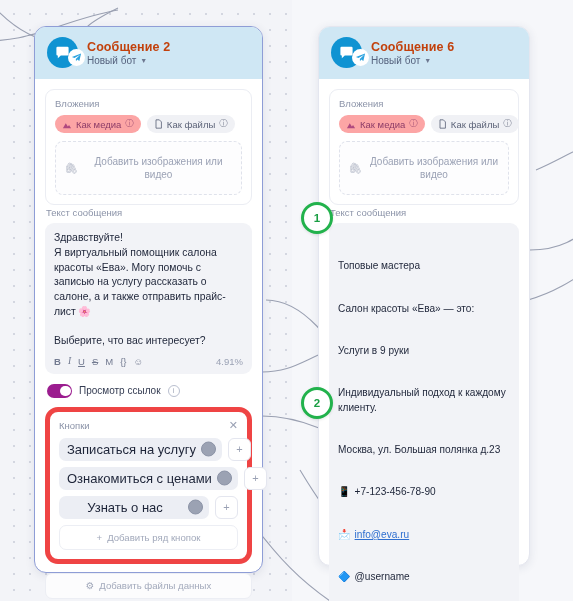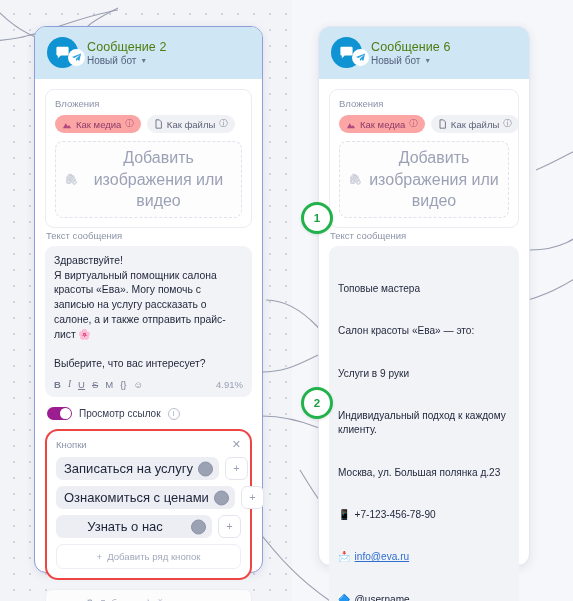--- a/index.html
+++ b/index.html
@@ -48,21 +48,21 @@
   .avatar{
     width:31px;height:31px;border-radius:50%;
     background:#0f93d2;display:flex;align-items:center;justify-content:center;
   }
   .avatar svg{display:block;}
   .tg-badge{
     position:absolute;right:-7px;bottom:2px;width:17px;height:17px;border-radius:50%;
     background:#ffffff;display:flex;align-items:center;justify-content:center;
   }
   .head-texts{display:flex;flex-direction:column;gap:1px;min-width:0;}
-  .head-title{font-size:12.5px;font-weight:normal;color:#4d7c0f;letter-spacing:.1px;}
+  .head-title{font-size:12.5px;font-weight:bold;color:#c2410c;letter-spacing:.1px;}
   .head-sub{font-size:10px;color:#55627d;display:flex;align-items:center;gap:4px;}
   .caret{font-size:7px;color:#6d7890;line-height:1;}
 
   .card-body{padding:10px 10px 10px 10px;}
 
   
   .panel{
     border:1px solid #ebedf3;border-radius:9px;background:#fff;
     padding:8px 9px 9px 9px;
   }
@@ -73,21 +73,21 @@
     border-radius:20px;padding:3px 7px;font-size:9.5px;white-space:nowrap;
   }
   .chip.active{background:#fca5a5;color:#8d3c68;}
   .chip.idle{background:#f0f1f5;color:#5d6479;}
   .chip .i-info{font-size:8.5px;opacity:.75;}
   .dropzone{
     border:1px dashed #dfe2eb;border-radius:8px;background:#fdfdfe;
     min-height:42px;display:flex;align-items:center;gap:6px;padding:5px 8px;
   }
   .clip{font-size:11px;color:#aab0c0;flex:0 0 auto;transform:rotate(-8deg);}
-  .dz-text{flex:1;text-align:center;font-size:16px;color:#9ba2b5;line-height:1.35;}
+  .dz-text{flex:1;text-align:center;font-size:10px;color:#9ba2b5;line-height:1.35;}
 
   
   .section-label{font-size:9.5px;color:#8b93a8;margin:2px 0 5px 1px;}
   .msgbox{
     background:#f2f3f7;border-radius:9px;padding:8px 9px 5px 9px;
   }
   .msgbox .mtext{font-size:10.4px;color:#1d2438;line-height:1.42;white-space:pre-wrap;}
   .msgbox.compact .mtext{font-size:10.1px;line-height:1.4;}
   .mline{display:flex;align-items:center;gap:4px;}
   .mlink{color:#2f6fd0;text-decoration:underline;}
@@ -109,21 +109,21 @@
   }
   .toggle-label{font-size:10px;color:#343c52;}
   .i-circle{
     display:inline-flex;align-items:center;justify-content:center;
     width:10px;height:10px;border-radius:50%;border:1px solid #b9bfcf;
     font-size:7px;color:#9aa1b4;line-height:1;
   }
 
   
   .btn-panel{
-    border:2px solid #ef4444;border-radius:13px;background:#fff;padding:8px 9px 9px 9px;
+    border:5px solid #ef4444;border-radius:13px;background:#fff;padding:8px 9px 9px 9px;
   }
   .btn-panel-head{display:flex;align-items:center;margin-bottom:7px;}
   .btn-panel-title{font-size:9.5px;color:#8b93a8;}
   .close-x{margin-left:auto;font-size:11px;color:#9aa1b4;line-height:1;cursor:default;}
   .kb-row{display:flex;align-items:center;gap:6px;margin-bottom:6px;}
   .kb-btn{
     flex:1;background:#eceef4;border-radius:7px;height:23px;
     display:flex;align-items:center;justify-content:center;gap:5px;
     position:relative;padding:0 26px 0 8px;
   }

